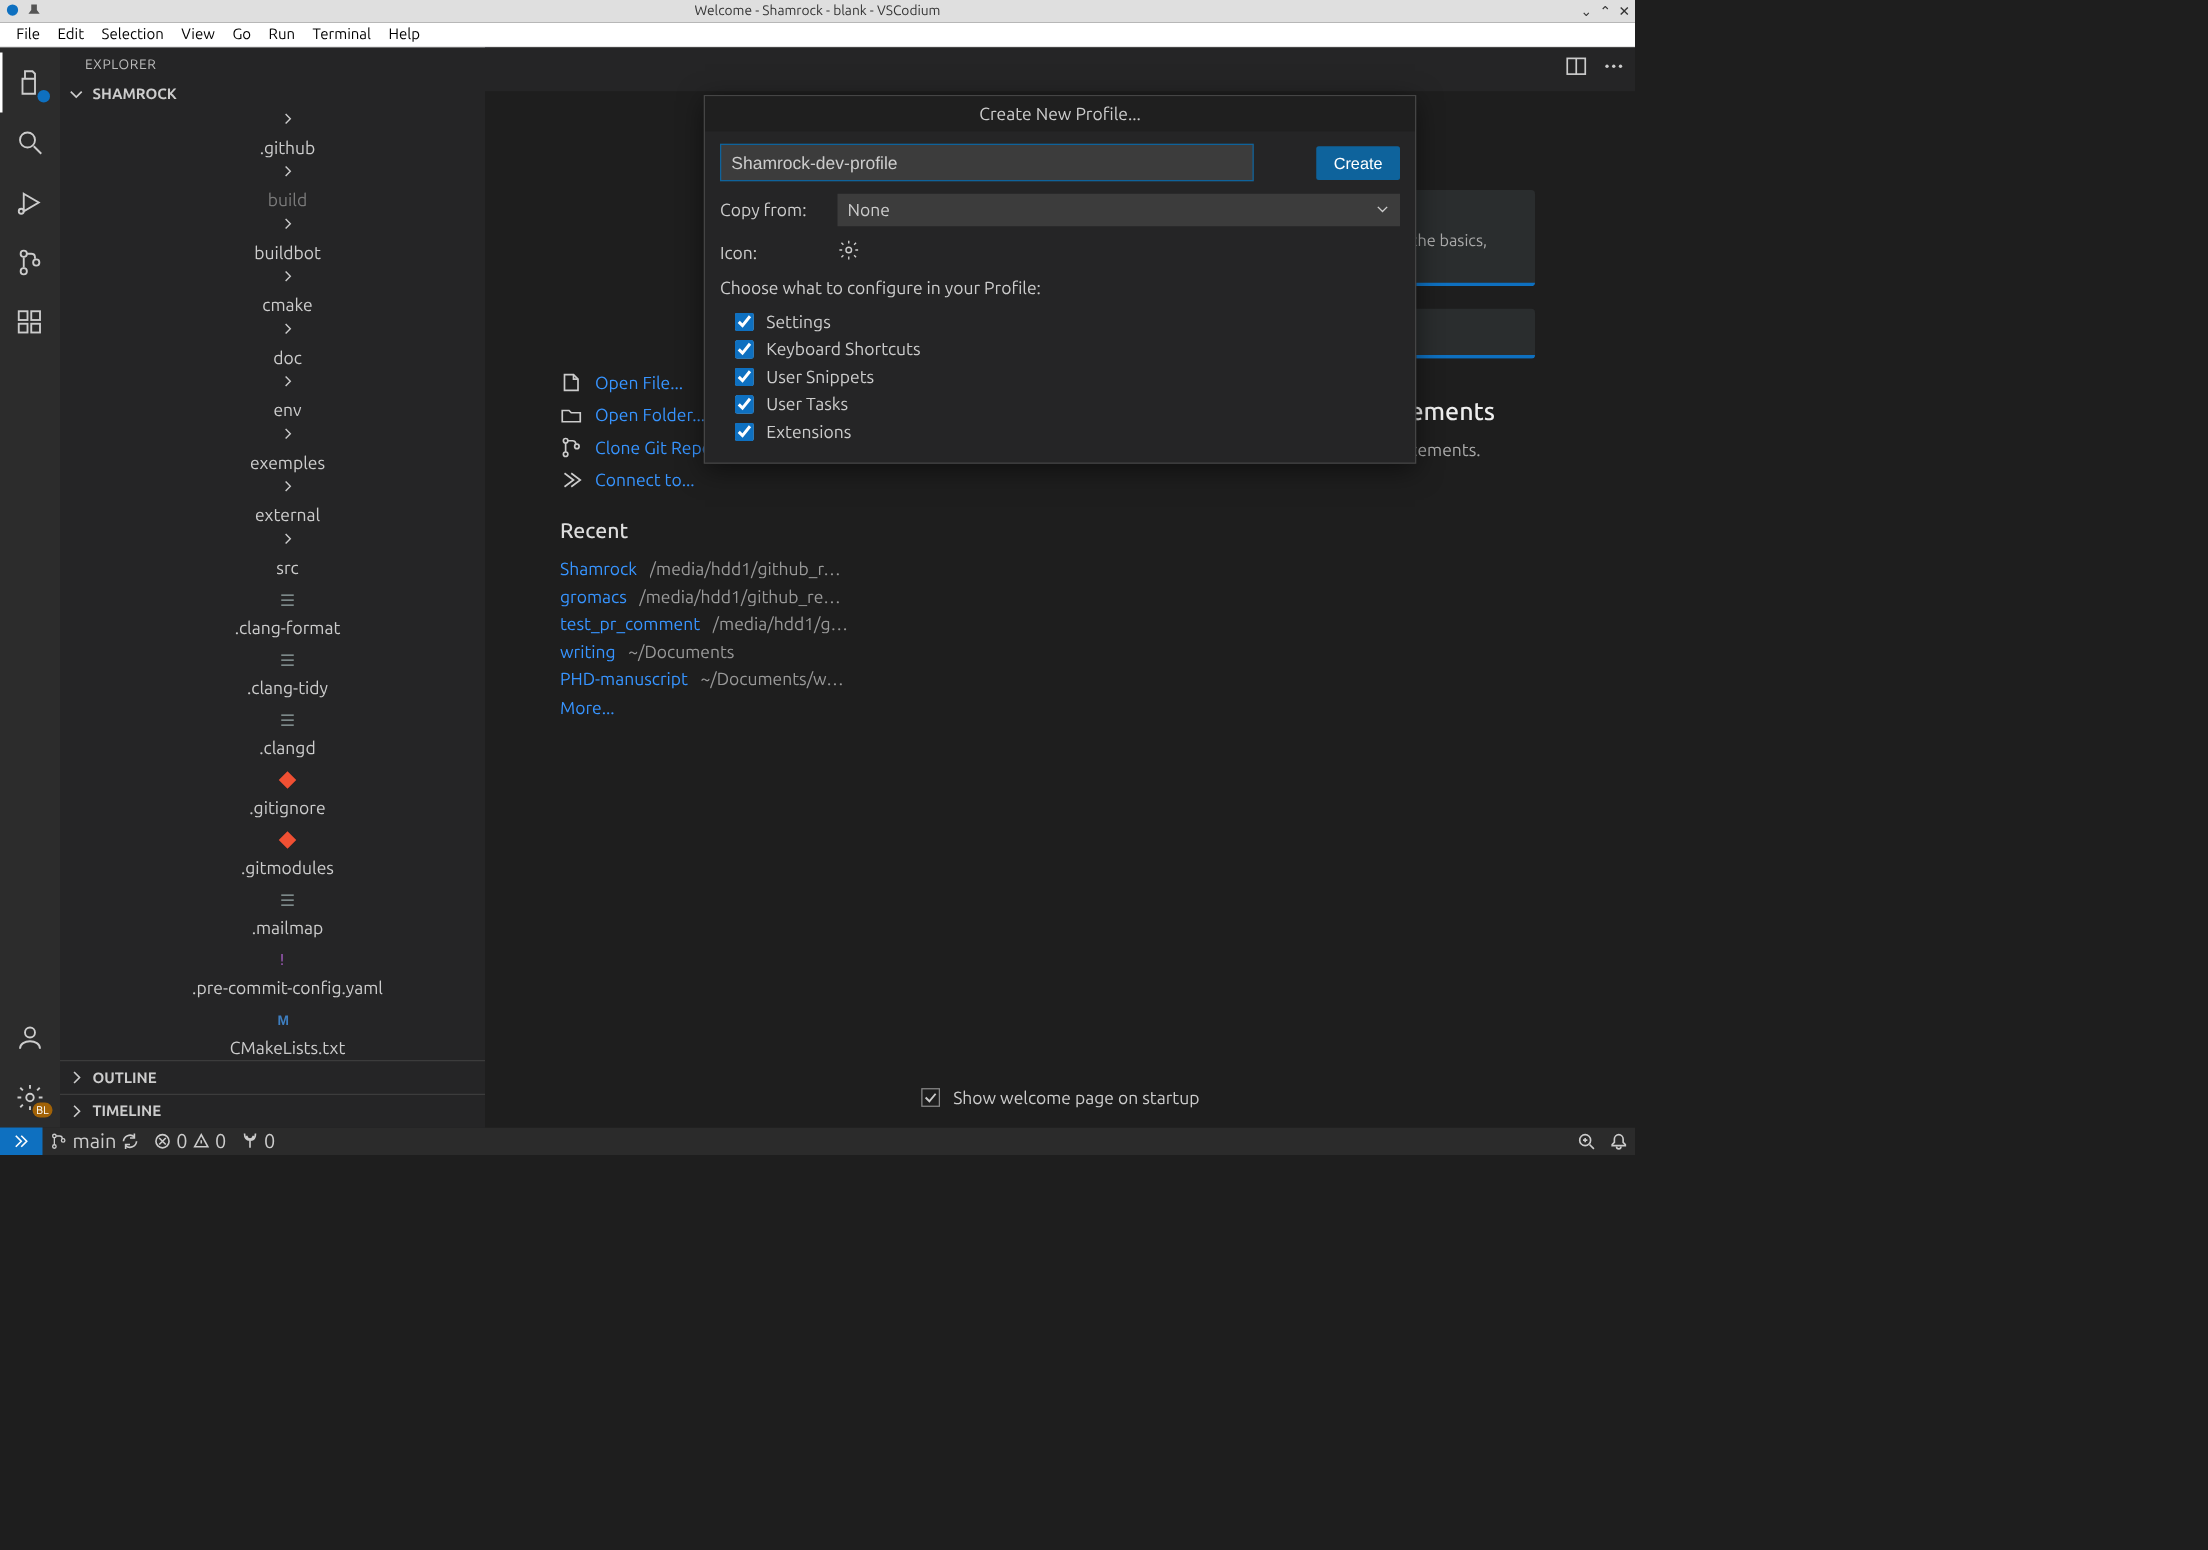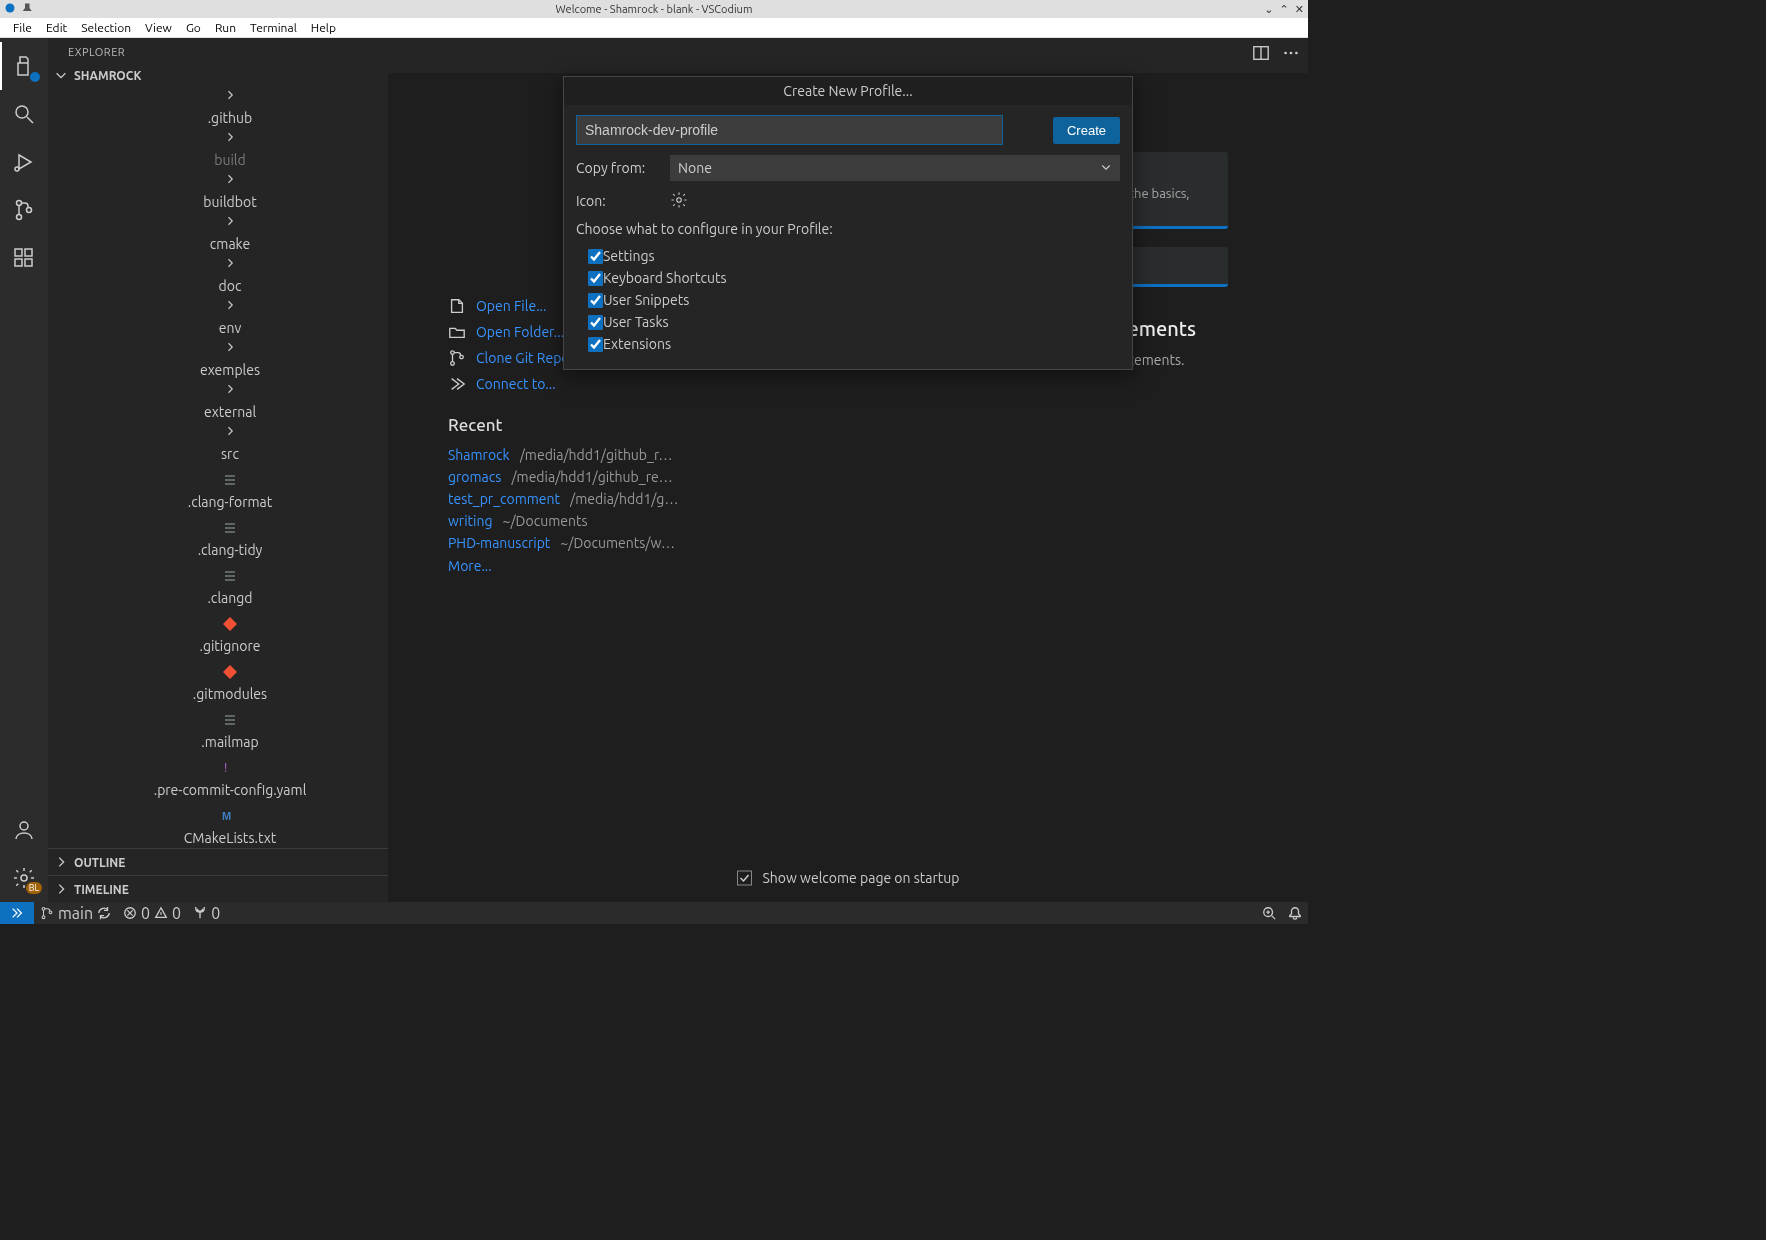--- a/index.html
+++ b/index.html
@@ -70,21 +70,21 @@
 
 .dialog { position: absolute; top: 38px; left: 50%; transform: translateX(-50%); width: 570px; background: #252526; border: 1px solid #454545; box-shadow: 0 5px 20px rgba(0,0,0,0.5); z-index: 100; }
 .dialog-header { background: #1f1f1f; text-align: center; padding: 6px; color: #ccc; font-size: 14px; }
 .dialog-body { padding: 10px 12px 14px 12px; }
 .dlg-row { display: flex; align-items: center; gap: 8px; margin-bottom: 10px; }
 .dlg-input { flex: 1; background: #3c3c3c; border: 1px solid #0e639c; color: #ccc; padding: 6px 8px; font-size: 14px; outline: none; }
 .dlg-btn { background: #0e639c; color: #fff; border: none; padding: 6px 14px; font-size: 13px; border-radius: 2px; cursor: pointer; margin-left: 42px; }
 .dlg-label { width: 86px; color: #ccc; font-size: 14px; }
 .dlg-select { flex: 1; background: #3c3c3c; border: none; color: #ccc; padding: 5px 8px; font-size: 14px; display: flex; justify-content: space-between; align-items: center; cursor: pointer; }
 .dlg-checks { padding-left: 0; }
-.dlg-check { display: flex; align-items: center; padding: 3px 12px; }
+.dlg-check { display: flex; align-items: center; gap: 10px; padding: 3px 12px; }
 .dlg-check input { width: 15px; height: 15px; accent-color: #0e70c0; }
 .dlg-check span { font-size: 14px; color: #ccc; }
 
 .chev-svg { width: 14px; height: 14px; }
 svg.lineicon { stroke: #ccc; fill: none; stroke-width: 1.5; }
 </style>
 </head>
 <body>
 
 <div class="window-titlebar">

